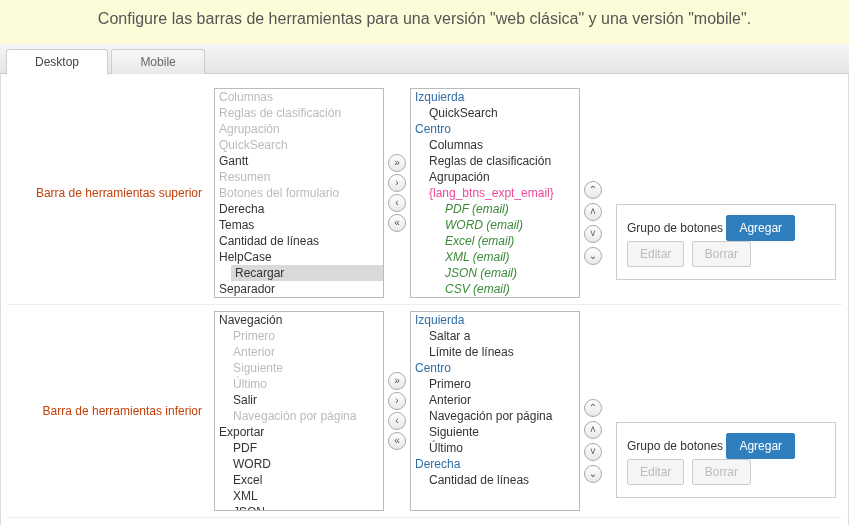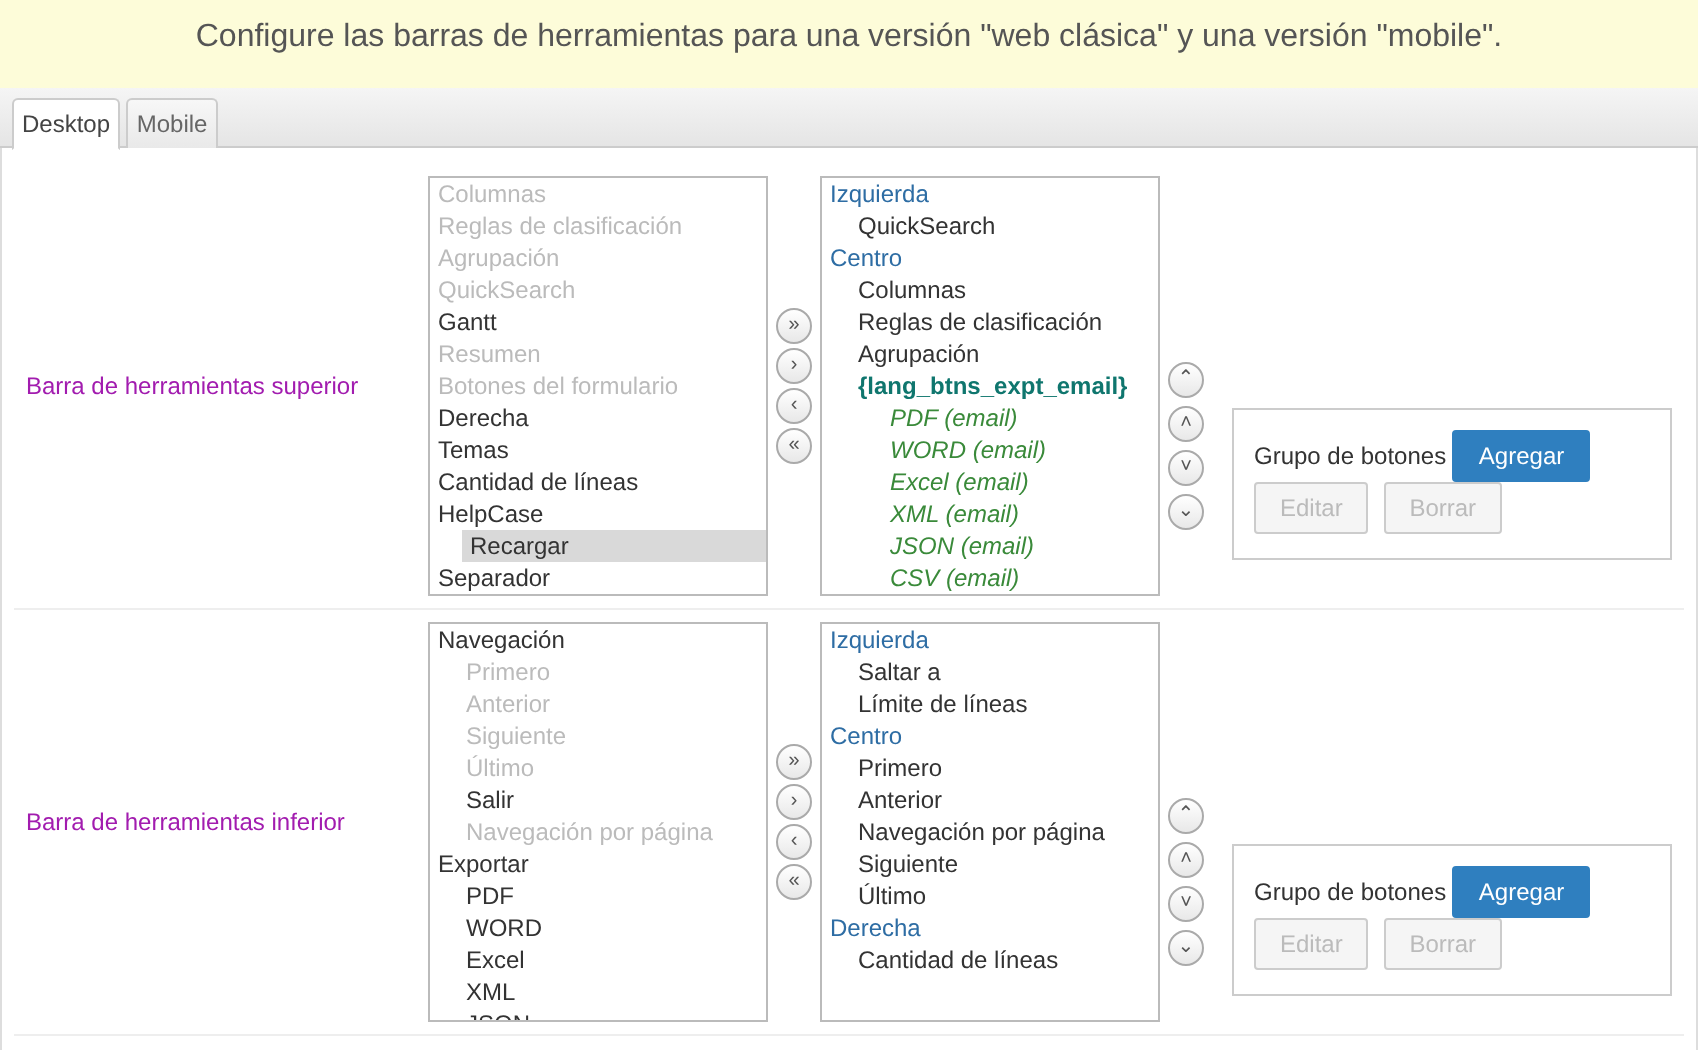--- a/index.html
+++ b/index.html
@@ -19,21 +19,21 @@
   }
   .tab-strip {
     background: linear-gradient(#f5f5f5,#e5e5e5);
     border-bottom: 1px solid #ccc;
     padding: 4px 6px 0;
     height: 30px;
     position: relative;
   }
   .tab {
     display: inline-block;
-    padding: 5px 4px;
+    padding: 5px 28px;
     border: 1px solid #ccc;
     border-bottom: none;
     background: linear-gradient(#f7f7f7,#e9e9e9);
     color: #666;
     border-radius: 3px 3px 0 0;
     cursor: pointer;
     position: relative;
     top: 1px;
   }
   .tab.active {
@@ -49,43 +49,44 @@
   }
   table.layout { width: 100%; border-collapse: collapse; }
   table.layout > tbody > tr > td {
     vertical-align: top;
     padding: 6px;
     border-bottom: 1px solid #eee;
   }
   td.label-cell {
     width: 210px;
     vertical-align: middle !important;
-    color: #a21caf;
+    color: #c2410c;
     padding-left: 10px;
+    text-align: right;
   }
   .listbox-wrap {
     position: relative;
     width: 170px;
     height: 210px;
     border: 1px solid #bbb;
     overflow-y: scroll;
     background: #fff;
     font-size: 12px;
     line-height: 16px;
   }
   .listbox-wrap.half { height: 200px; }
   .listbox-wrap .item {
     padding: 0 4px;
     white-space: nowrap;
     cursor: default;
   }
   .listbox-wrap .item.disabled { color: #bbb; }
   .listbox-wrap .item.selected { background: #d9d9d9; margin-left: 16px; }
   .listbox-wrap .item.header { color: #2e6da4; }
-  .listbox-wrap .item.header-green { color: #0f766e; font-weight: bold; }
+  .listbox-wrap .item.header-green { color: #ec4899; font-weight: normal; }
   .listbox-wrap .item.indent1 { padding-left: 18px; }
   .listbox-wrap .item.indent2 { padding-left: 34px; font-style: italic; }
   .listbox-wrap .item.green { color: #3a8a3a; }
   .btn-col {
     display: inline-block;
     vertical-align: middle;
     padding: 0 4px;
   }
   .circle-btn {
     width: 18px; height: 18px;

